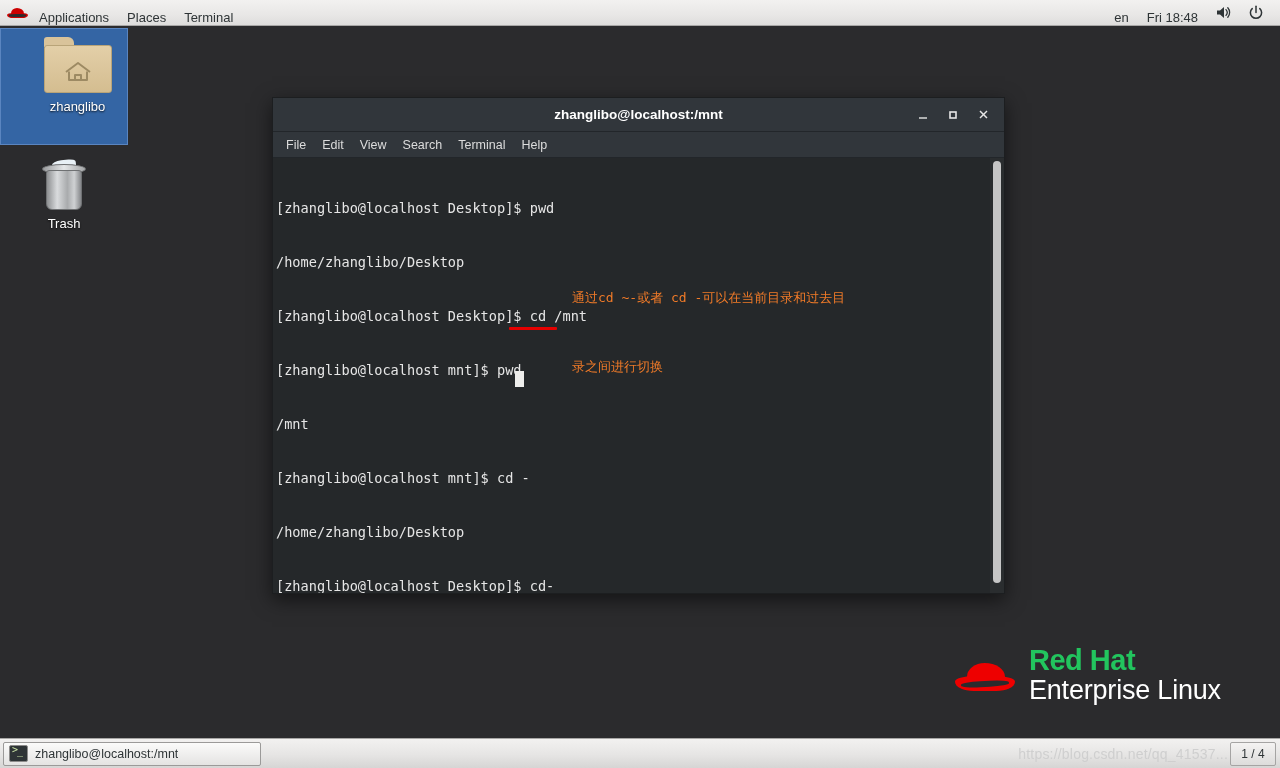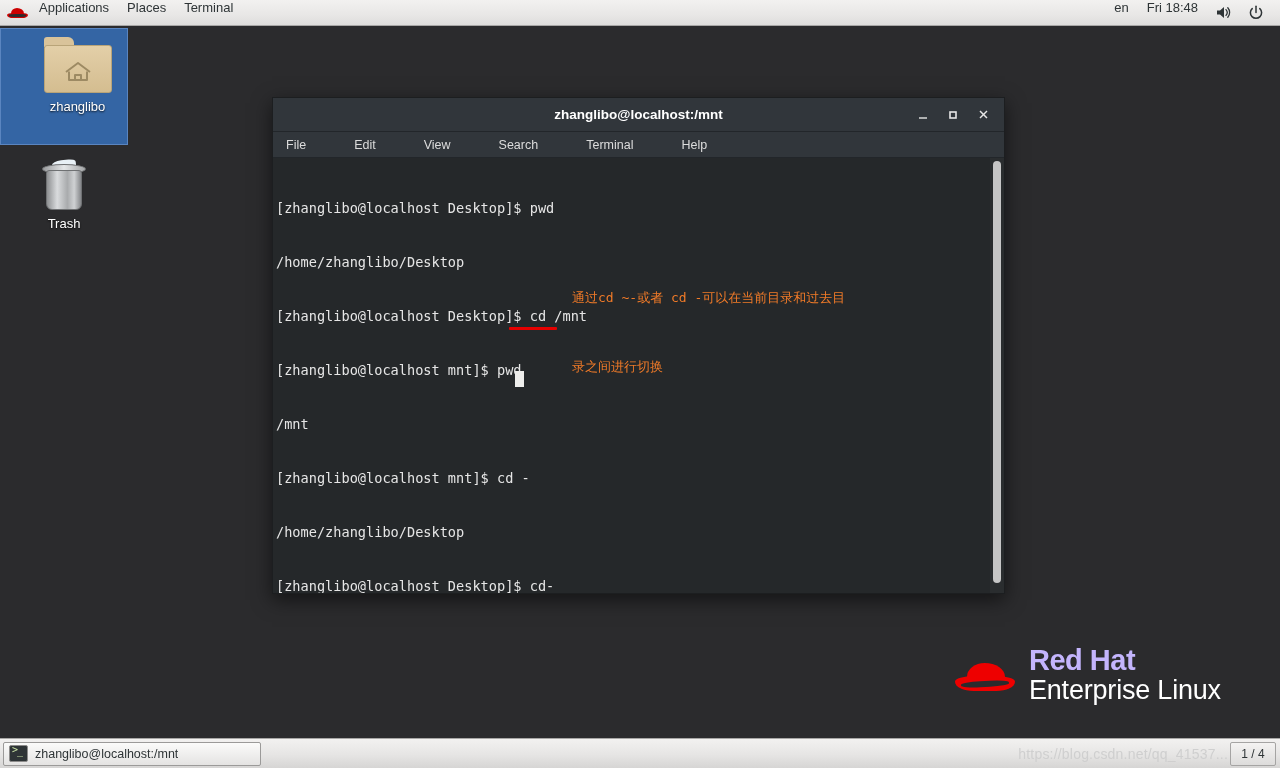--- a/index.html
+++ b/index.html
@@ -37,21 +37,21 @@
     margin-left: auto;
     display: flex;
     align-items: center;
     height: 100%;
     padding-right: 8px;
   }
   .panel-item {
     padding: 0 9px;
     height: 100%;
     display: flex;
-    align-items: flex-start;
+    align-items: flex-end;
     white-space: nowrap;
   }
   .rh-mini-logo {
     width: 22px; height: 14px;
     margin-left: 7px; margin-right: 1px;
     position: relative;
   }
   .rh-mini-logo .brim {
     position: absolute; left: 0; bottom: 2px;
     width: 21px; height: 5px;
@@ -194,21 +194,20 @@
     font-size: 14px;
   }
   #menu-bar {
     height: 25px;
     background: #31363b;
     border-bottom: 1px solid #22262a;
     display: flex;
     align-items: center;
     padding-left: 5px;
     flex: 0 0 auto;
-    gap: 32px;
   }
   .menu-item {
     padding: 0 8px;
     height: 100%;
     display: flex; align-items: center;
     color: #dcdcdc;
     font-size: 12.5px;
   }
 
   #term-body {
@@ -290,21 +289,21 @@
   }
   .rh-logo-big .band2 {
     position: absolute; left: 6px; bottom: 12px;
     width: 48px; height: 6px;
     background: #2b2b2d;
     border-radius: 40%;
     transform: rotate(-3deg);
   }
   #rhel-text { line-height: 1.08; }
   #rhel-line1 {
-    color: #c4b5fd;
+    color: #22c55e;
     font-size: 29px;
     font-weight: bold;
     letter-spacing: -0.5px;
   }
   #rhel-line2 {
     color: #ffffff;
     font-size: 27px;
     font-weight: normal;
     letter-spacing: -0.2px;
     text-align: center;

